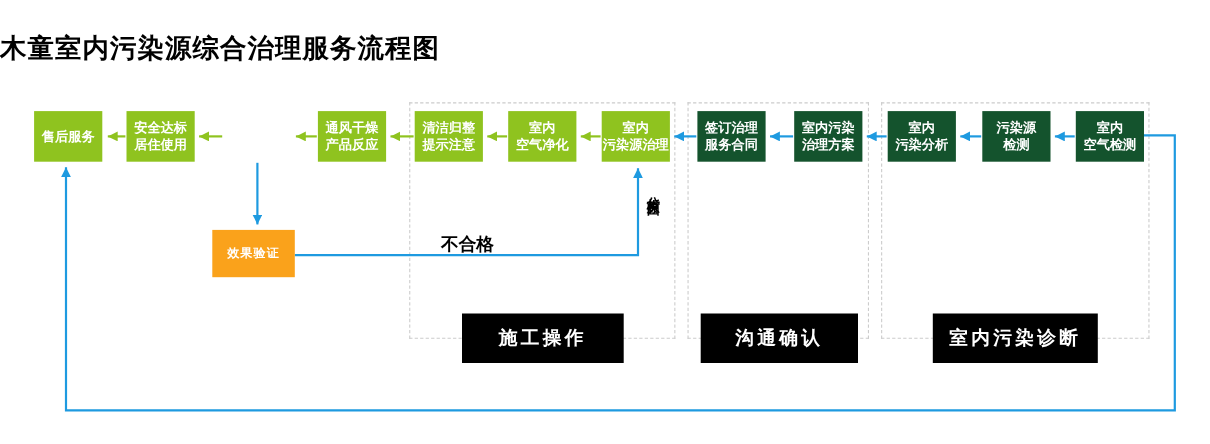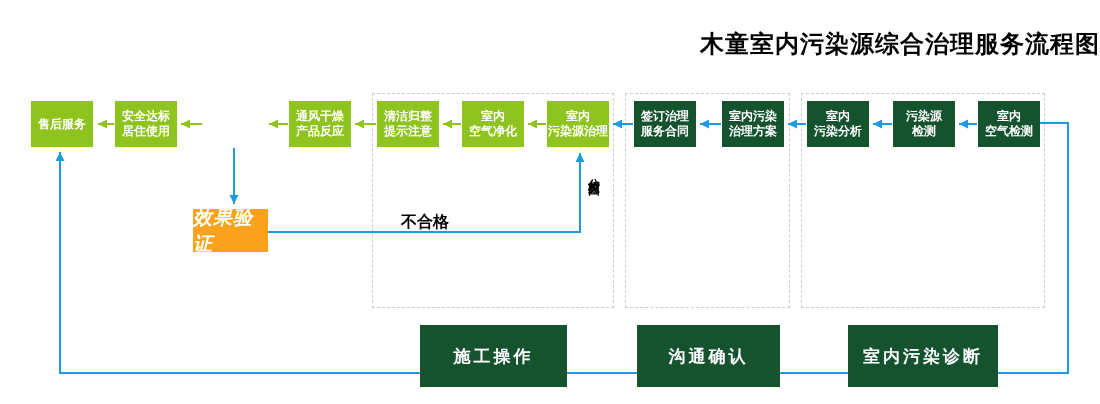--- a/index.html
+++ b/index.html
@@ -1,21 +1,21 @@
 <!DOCTYPE html>
 <html><head>
 <meta charset="utf-8">
 <style>
   html,body { margin:0; padding:0; background:#ffffff; }
   .canvas {
     position:relative; width:1100px; height:404px; background:#ffffff;
     font-family:"Liberation Sans","DejaVu Sans",sans-serif; overflow:hidden;
   }
   .title {
-    position:absolute; top:28px; left:0; width:100%; text-align:right;
+    position:absolute; top:28px; left:0; width:100%; text-align:left;
     font-size:24px; font-weight:700; color:#000000; letter-spacing:1px;
   }
   .group-rect {
     position:absolute; top:93px; height:215px; box-sizing:border-box;
     border:1px dashed #cccccc; background:transparent; z-index:1;
   }
   .grp1 { left:372px; width:242px; }
   .grp2 { left:625px; width:165px; }
   .grp3 { left:801px; width:244px; }
   svg.wires { position:absolute; left:0; top:0; width:1100px; height:404px; z-index:2; }
@@ -25,27 +25,27 @@
     color:#ffffff; font-size:12px; font-weight:700; line-height:15px;
     white-space:pre-line;
   }
   .green { background:#8FC31F; }
   .blue  { background:#14532d; }
   .n0 { left:31px; }  .n1 { left:115px; } .n2 { left:203px; } .n3 { left:289px; }
   .n4 { left:377px; } .n5 { left:462px; } .n6 { left:547px; } .n7 { left:634px; }
   .n8 { left:722px; } .n9 { left:807px; } .n10{ left:893px; } .n11{ left:978px; }
   .verify {
     position:absolute; left:193px; top:209px; width:75px; height:43px; z-index:3;
-    background:#FAA21B; color:#ffffff; font-size:19px; font-weight:700;
-    display:flex; align-items:center; justify-content:center; letter-spacing:1px;font-style:italic;
+    background:#FAA21B; color:#ffffff; font-size:11px; font-weight:700;
+    display:flex; align-items:center; justify-content:center; letter-spacing:1px;
   }
   .group-label {
-    position:absolute; top:285px; height:62px; z-index:3;
-    background:#14532d; color:#ffffff; font-size:17px; font-weight:700;
-    display:flex; align-items:center; justify-content:center; letter-spacing:3px;margin-top:40px;
+    position:absolute; top:285px; height:45px; z-index:3;
+    background:#000000; color:#ffffff; font-size:17px; font-weight:700;
+    display:flex; align-items:center; justify-content:center; letter-spacing:3px;
   }
   .gl1 { left:420px; width:147px; }
   .gl2 { left:637px; width:143px; }
   .gl3 { left:848px; width:150px; }
   .lbl-fail {
     position:absolute; left:401px; top:212px; z-index:3;
     font-size:16px; font-weight:700; color:#000000;
   }
   .lbl-analyze {
     position:absolute; left:585px; top:169px; z-index:3;

